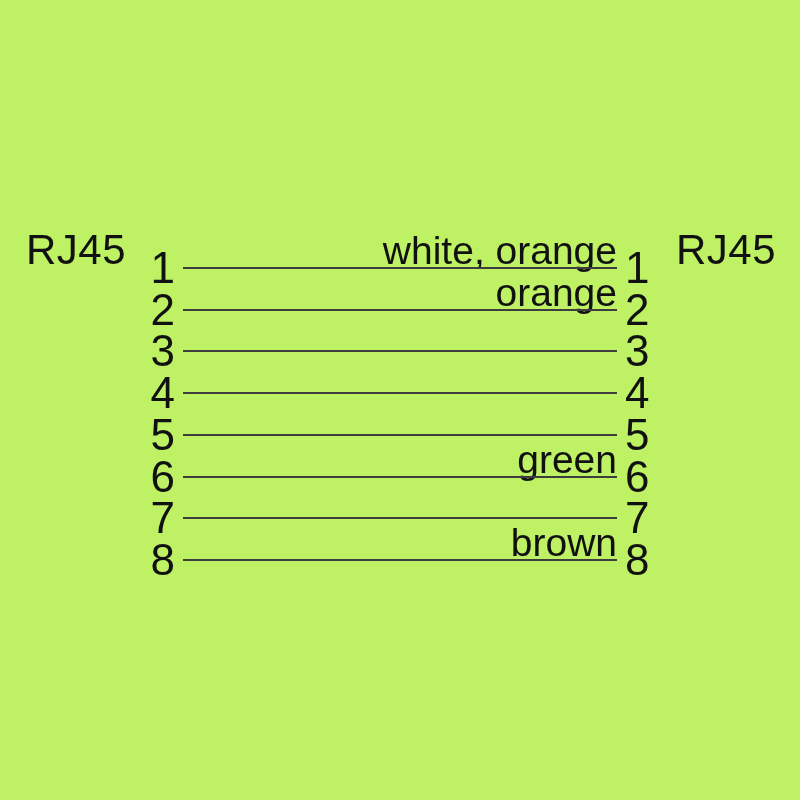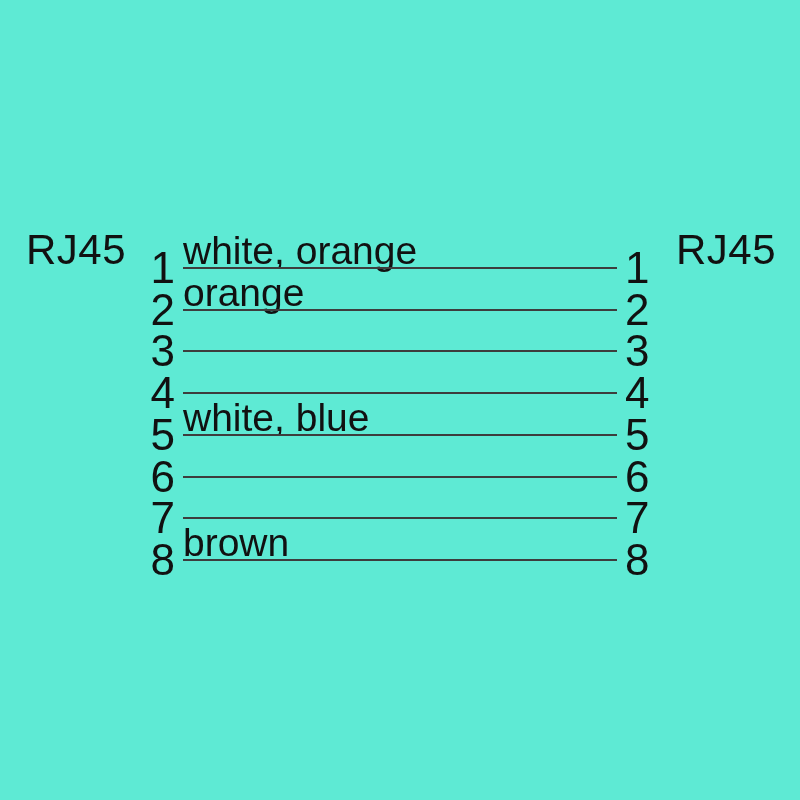--- a/index.html
+++ b/index.html
@@ -10,21 +10,21 @@
   html, body {
     width: 800px; height: 800px;
     background: #ffffff;
     font-family: "Liberation Sans", sans-serif;
     color: var(--text-color);
     overflow: hidden;
   }
   .canvas {
     position: relative;
     width: 800px; height: 800px;
-    background: #5eead4;
+    background: #bef264;
   }
   .connector {
     position: absolute;
     top: 229px;
     font-size: 42px;
     line-height: 1;
     letter-spacing: 0.5px;
     color: var(--text-color);
     white-space: nowrap;
   }
@@ -51,21 +51,21 @@
     top: 20px;
     width: 434px;
     height: 2px;
     background: var(--line-color);
   }
   .wire-label {
     position: absolute;
     left: 183px;
     width: 434px;
     bottom: 19px;
-    text-align: left;
+    text-align: right;
     font-size: 39px;
     line-height: 1;
     color: var(--text-color);
     white-space: nowrap;
   }
 </style>
 </head>
 <body>
 
 <div class="canvas">
@@ -95,27 +95,27 @@
   </div>
 
   <div class="row" style="top:372px">
     <span class="num num-l">4</span>
     <span class="wire-line"></span>
     <span class="num num-r">4</span>
   </div>
 
   <div class="row" style="top:414px">
     <span class="num num-l">5</span>
-    <span class="wire-label">white, blue</span>
     <span class="wire-line"></span>
     <span class="num num-r">5</span>
   </div>
 
   <div class="row" style="top:456px">
     <span class="num num-l">6</span>
+    <span class="wire-label">green</span>
     <span class="wire-line"></span>
     <span class="num num-r">6</span>
   </div>
 
   <div class="row" style="top:497px">
     <span class="num num-l">7</span>
     <span class="wire-line"></span>
     <span class="num num-r">7</span>
   </div>
 

